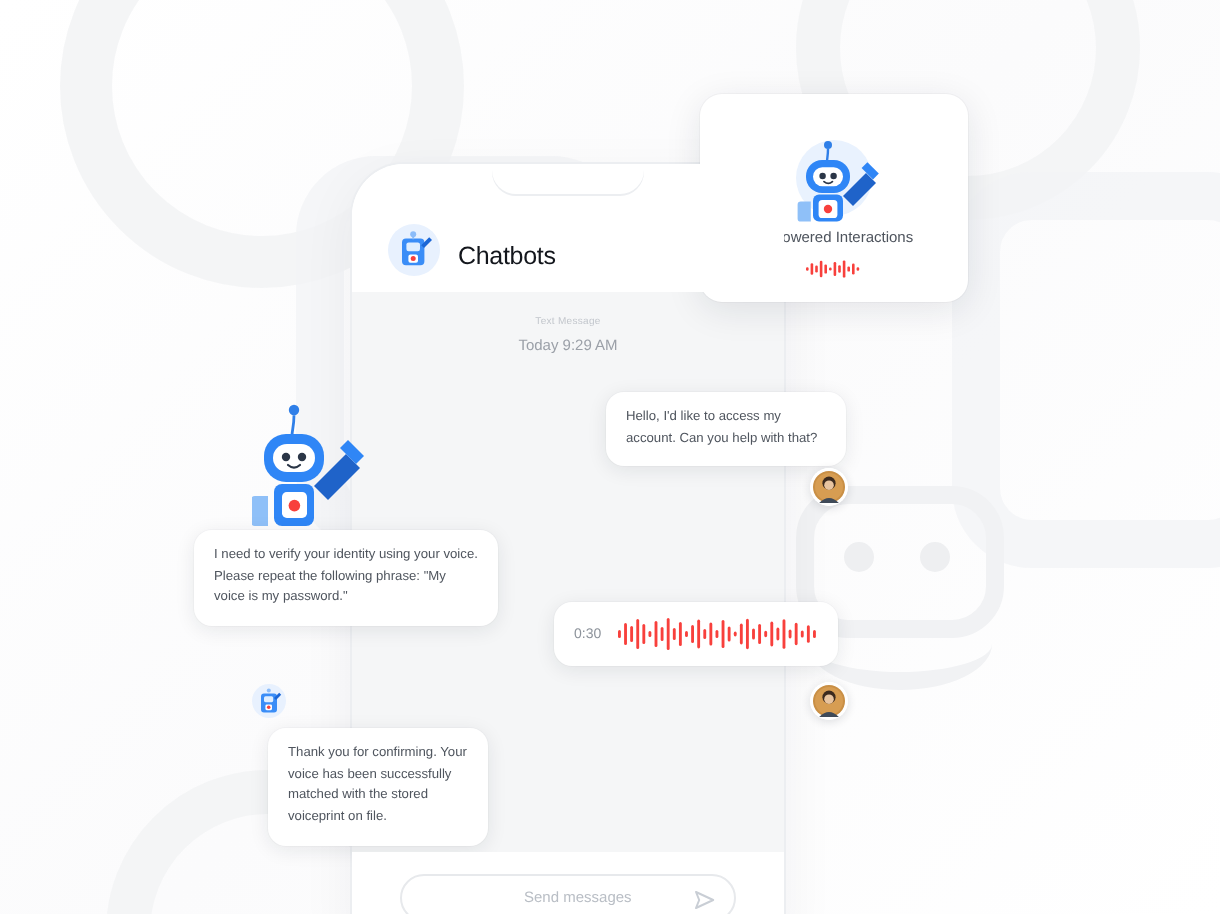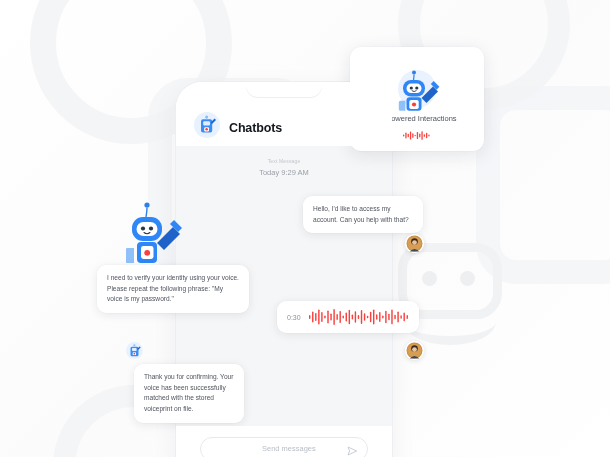--- a/index.html
+++ b/index.html
@@ -122,21 +122,21 @@
     position: relative;
     z-index: 3;
   }
   .header-icon {
     width: 26px; height: 26px;
     flex: 0 0 auto;
     position: relative;
   }
   .header-title {
     font-size: 12.5px;
-    font-weight: bold;
+    font-weight: normal;
     color: #13161c;
     letter-spacing: -.15px;
     line-height: 1;
     padding-bottom: 4px;
     margin-top: 39px;
   }
 
   .chat-area {
     flex: 1 1 auto;
     background: #f5f6f7;

